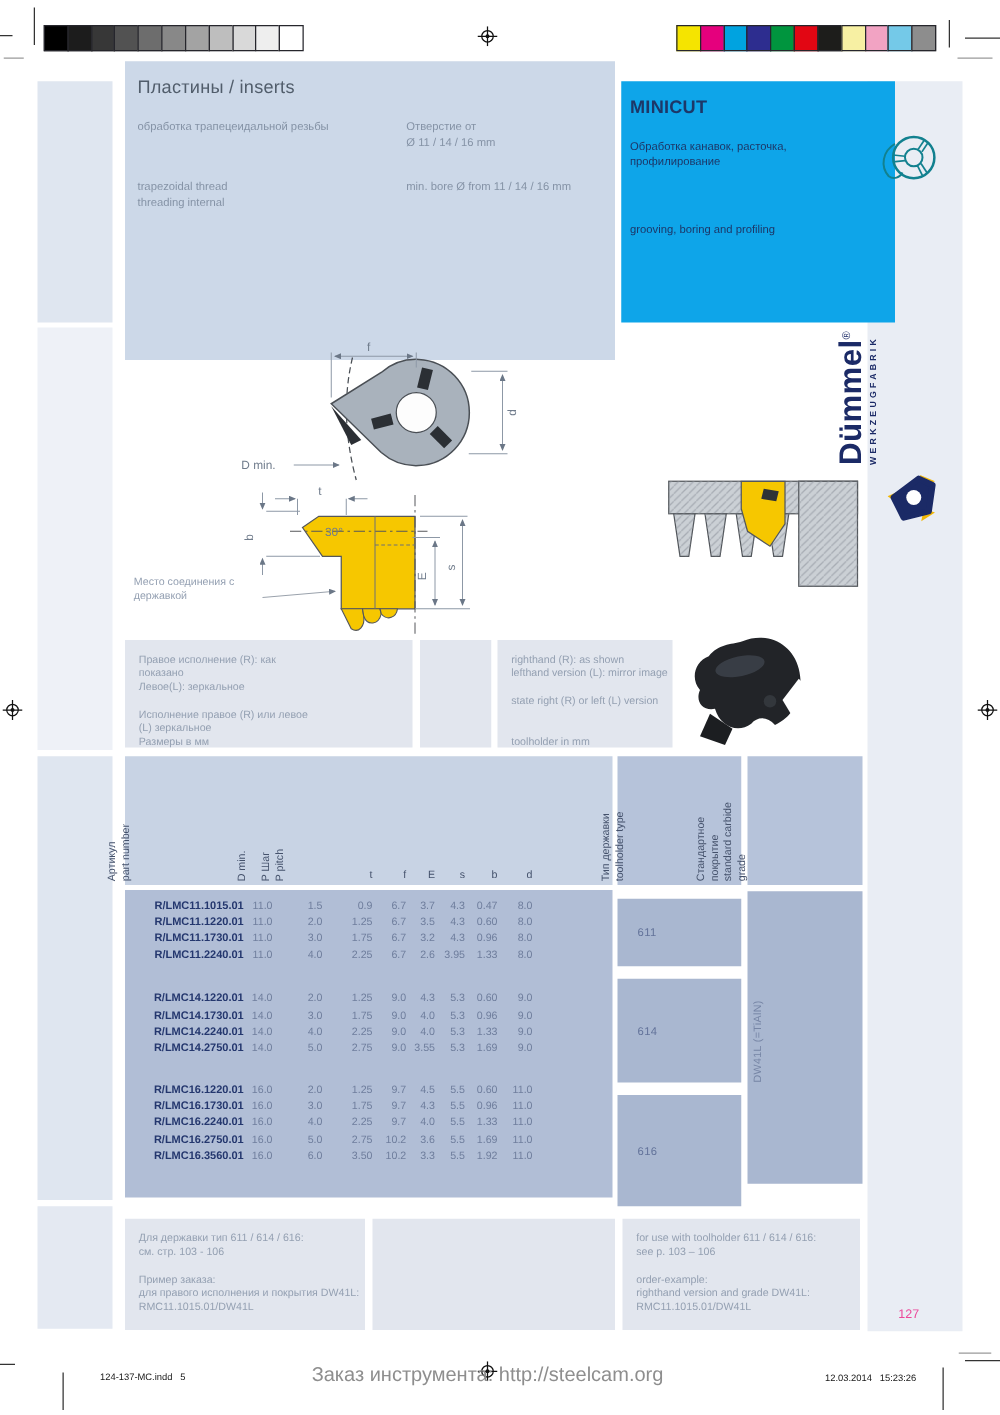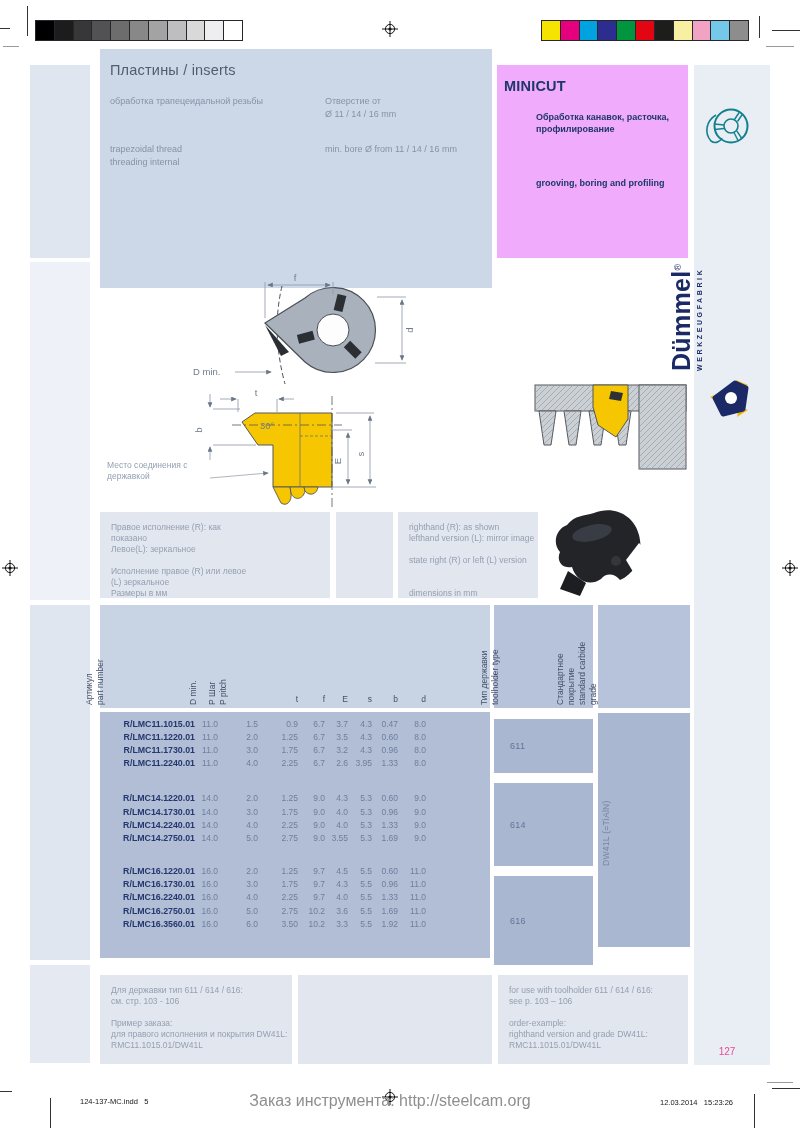--- a/index.html
+++ b/index.html
@@ -11,21 +11,21 @@
   
   .calbar{position:absolute;top:20px;height:21px;width:207px;display:flex;}
   .calbar .sw{flex:1;border:1px solid #26262c;margin-left:-1px;}
   
   .striped{position:absolute;}
   
   .blk{position:absolute;}
   .hdr-title{position:absolute;font-size:14.5px;color:#515d6b;letter-spacing:.2px;}
   .hdr-title.navy{color:#1d3768;font-weight:600;}
   .small{font-size:9px;color:#8593a6;line-height:12px;}
-  .small.navy{color:#1d3768;font-weight:700;margin-left:32px;}
+  .small.navy{color:#1d3768;font-weight:400;}
   
   .noteblk{position:absolute;background:#e2e6ee;}
   .noteblk .pad{padding:10px 0 0 11px;}
   .ln{font-size:8.5px;line-height:11px;min-height:11px;color:#94a0b2;white-space:nowrap;}
   
   .joint{position:absolute;font-size:9px;line-height:13px;color:#9aa6b4;}
   
   .rot{position:absolute;transform-origin:0 100%;transform:rotate(-90deg);white-space:nowrap;}
   .rot .ln{font-size:8.5px;line-height:11px;color:#44516b;}
   .rot.single{font-size:8.5px;line-height:11px;color:#44516b;}
@@ -137,21 +137,21 @@
   <div class="blk" style="left:100px;top:49px;width:392px;height:239px;background:#ccd8e8;">
     <div class="hdr-title" style="left:10px;top:13px;">Пластины  / inserts</div>
     <div class="small abs" style="left:10px;top:46px;">обработка трапецеидальной резьбы</div>
     <div class="small abs" style="left:225px;top:46px;">Отверстие от</div>
     <div class="small abs" style="left:225px;top:59px;">Ø  11 / 14 / 16 mm</div>
     <div class="small abs" style="left:10px;top:94px;">trapezoidal thread</div>
     <div class="small abs" style="left:10px;top:107px;">threading internal</div>
     <div class="small abs" style="left:225px;top:94px;">min. bore Ø from 11 / 14 / 16 mm</div>
   </div>
 
-  <div class="blk" style="left:497px;top:65px;width:191px;height:193px;background:#f0abfc;">
+  <div class="blk" style="left:497px;top:65px;width:191px;height:193px;background:#0ea5e9;padding-left:28px;">
     <div class="hdr-title navy" style="left:7px;top:13px;">MINICUT</div>
     <div class="small navy abs" style="left:7px;top:46px;">Обработка канавок, расточка,</div>
     <div class="small navy abs" style="left:7px;top:58px;">профилирование</div>
     <div class="small navy abs" style="left:7px;top:112px;">grooving, boring and profiling</div>
   </div>
 
   <svg class="abs" style="left:701px;top:104px;" width="52" height="46" viewBox="0 0 52 46">
     <circle cx="30" cy="22" r="16.5" fill="none" stroke="#12818f" stroke-width="2"></circle>
     <circle cx="30" cy="22" r="7" fill="none" stroke="#12818f" stroke-width="1.6"></circle>
     <line x1="33.5" y1="15.5" x2="38.5" y2="8" stroke="#12818f" stroke-width="1.4"></line>
@@ -279,21 +279,21 @@
   </div>
   <div class="noteblk" style="left:336px;top:512px;width:57px;height:86px;"></div>
   <div class="noteblk" style="left:398px;top:512px;width:140px;height:86px;">
     <div class="pad">
         <div class="ln">righthand (R): as shown</div>
         <div class="ln">lefthand version (L): mirror image</div>
         <div class="ln blank"></div>
         <div class="ln">state right (R) or left (L) version</div>
         <div class="ln blank"></div>
         <div class="ln blank"></div>
-        <div class="ln">dimensions in mm</div>
+        <div class="ln">toolholder in mm</div>
       </div>
   </div>
 
   <svg class="abs" style="left:548px;top:503px;" width="100" height="94" viewBox="0 0 100 94">
     <path d="M46 10 C66 2 86 12 91 32 C96 52 88 70 72 77 C66 70 58 70 53 76 C42 84 28 78 24 64 C14 66 8 58 12 49 C4 40 8 26 19 22 C27 12 36 13 46 10 Z" fill="#222428"></path>
     <polygon points="20,68 38,80 32,93 12,86" fill="#1c1e21"></polygon>
     <polygon points="91,40 101,50 87,72 78,57" fill="#ffffff"></polygon>
     <ellipse cx="44" cy="30" rx="20" ry="8" fill="#3e444c" opacity="0.8" transform="rotate(-12 44 30)"></ellipse>
     <circle cx="68" cy="58" r="5" fill="#33373c"></circle>
   </svg>

